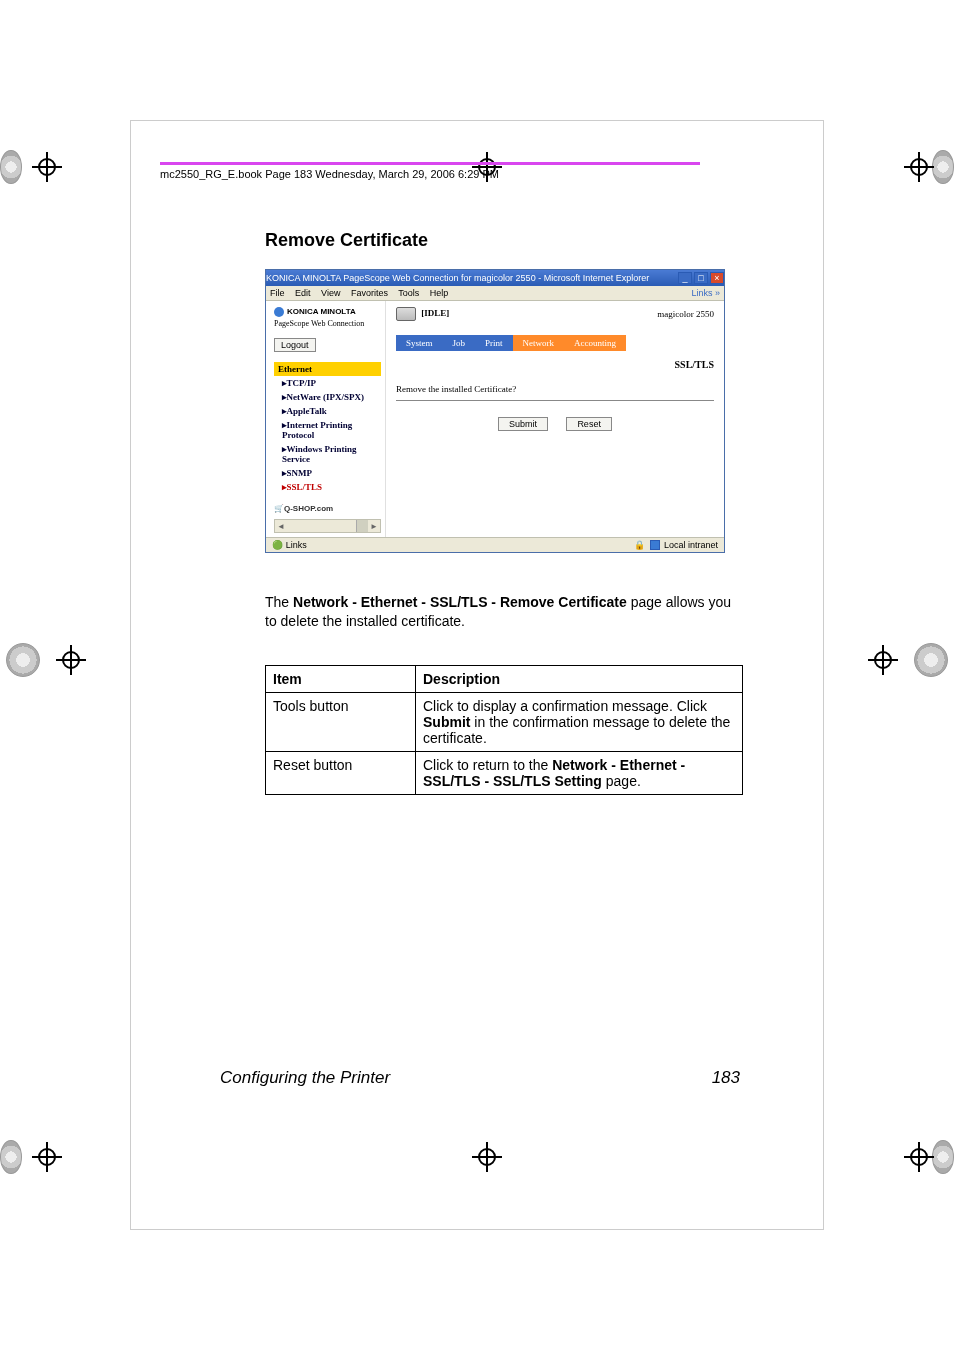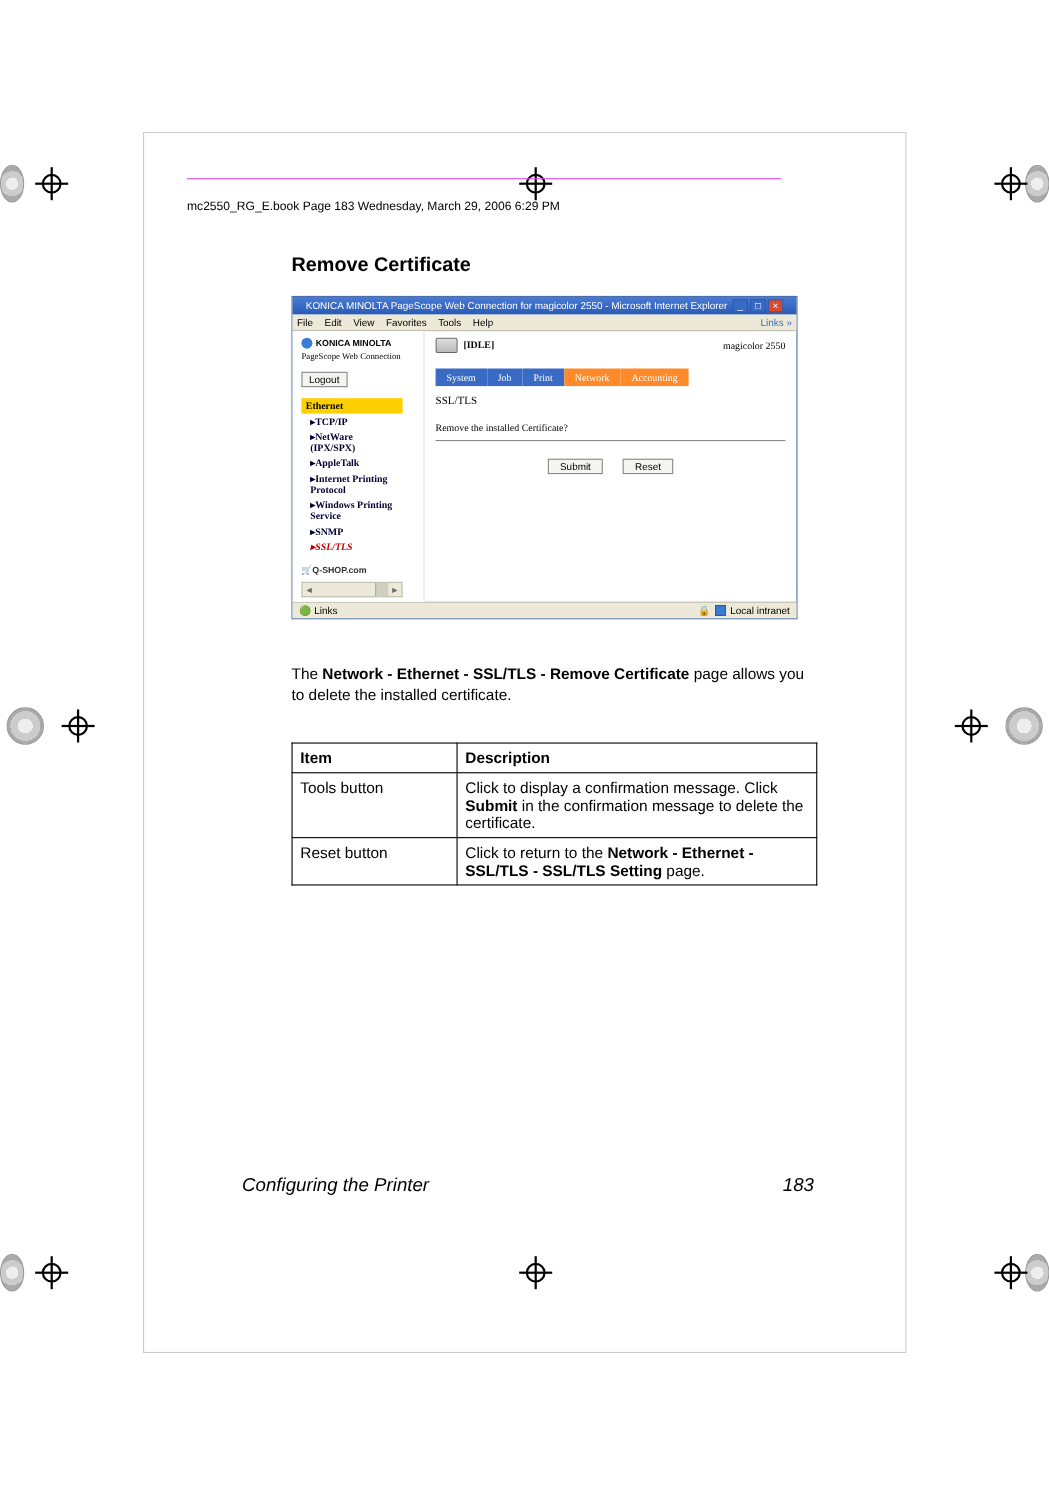--- a/index.html
+++ b/index.html
@@ -41,24 +41,24 @@
   .regmark .circ {
     position: absolute; left: 6px; top: 6px; width: 18px; height: 18px;
     border: 2px solid #000; border-radius: 50%;
   }
   .midmark { position: absolute; left: 50%; transform: translateX(-50%); }
   .side-regs { position: absolute; top: 50%; width: 100%; transform: translateY(-50%); display: flex; justify-content: space-between; }
   .side-regs .group { display: flex; align-items: center; }
   .side-regs .group .rosette { margin: 0 6px; }
   .header-line {
     position: absolute;
-    left: 170px; top: 162px; width: 540px;
-    border-top: 1px solid #d946ef;
+    left: 160px; top: 162px; width: 540px;
+    border-top: 3px solid #d946ef;
     font-size: 11px;
-    padding-top: 19px;
+    padding-top: 3px;
   }
   .content {
     position: absolute;
     left: 265px;
     top: 230px;
     width: 478px;
   }
   h2.section {
     font-size: 18px;
     font-weight: bold;
@@ -68,21 +68,21 @@
   .win {
     width: 460px;
     border: 1px solid #4a6ea9;
     font-size: 9px;
     background: #fff;
     margin-bottom: 40px;
   }
   .titlebar {
     background: linear-gradient(#4a7bd4, #2a5bb4);
     color: #fff;
-    padding: 2px 12px;
+    padding: 2px 0;
     display: flex;
     justify-content: space-between;
     align-items: center;
     font-size: 9px;
   }
   .titlebar .btns { display: flex; gap: 2px; }
   .titlebar .wb {
     width: 14px; height: 12px; display: inline-flex; align-items: center; justify-content: center;
     font-size: 9px; color: #fff; border: 1px solid #2a5bb4;
   }
@@ -97,38 +97,38 @@
     justify-content: space-between;
     border-bottom: 1px solid #c0c0b0;
   }
   .menubar .menus span { margin-right: 8px; text-decoration: underline; text-decoration-color: transparent; }
   .menubar .menus span::first-letter { text-decoration: underline; }
   .menubar .links { color: #3a6bc4; }
   .app-body { display: flex; }
   .sidebar {
     width: 120px;
     background: #fff;
-    padding: 6px 19px 4px 8px;
+    padding: 6px 4px 4px 8px;
     border-right: 1px solid #e0e0e0;
   }
   .brand { font-size: 8px; font-weight: bold; margin-bottom: 2px; }
   .brand .dot {
     display: inline-block; width: 10px; height: 10px; border-radius: 50%;
     background: #3a7bd4; vertical-align: middle; margin-right: 3px;
   }
   .subbrand { font-size: 8px; margin-bottom: 10px; font-family: Georgia, serif; }
   .logout {
     display: inline-block; border: 1px solid #888; padding: 1px 6px;
     font-size: 9px; background: #f4f4f0; margin-bottom: 10px;
   }
   .nav { font-family: Georgia, 'Times New Roman', serif; font-size: 9px; }
   .nav .item { padding: 2px 4px; color: #003; }
   .nav .item.hl { background: #ffd000; color: #000; font-weight: bold; }
   .nav .sub { padding: 2px 4px 2px 8px; color: #003; font-weight: bold; }
-  .nav .sub.ssl { color: #c00000; font-style: italic; }
+  .nav .sub.ssl { color: #c00000; }
   .qshop { font-size: 8px; margin-top: 10px; font-weight: bold; color: #333; }
   .scroll-h {
     height: 14px; background: #ece9d8; border: 1px solid #c0c0b0;
     margin-top: 6px; display: flex; justify-content: space-between; align-items: center;
   }
   .scroll-h .ar { width: 12px; text-align: center; font-size: 8px; color: #666; }
   .scroll-h .thumb { flex: 1; }
   .scroll-h .right-thumb { width: 12px; background: #d0d0c0; border-left: 1px solid #aaa; height: 100%; }
   .mainarea {
     flex: 1;
@@ -144,21 +144,21 @@
   }
   .tabs { display: flex; margin-bottom: 8px; }
   .tab {
     padding: 3px 10px; font-size: 9px; color: #fff;
   }
   .tab.sys { background: #3a6bc4; }
   .tab.job { background: #3a6bc4; }
   .tab.print { background: #3a6bc4; }
   .tab.net { background: #ff8a2a; }
   .tab.acc { background: #ff8a2a; }
-  .ssl-title { text-align: left; font-weight: normal; font-size: 10px; margin-bottom: 14px; }
+  .ssl-title { text-align: right; font-weight: bold; font-size: 10px; margin-bottom: 14px; }
   .prompt { font-size: 9px; font-weight: normal; margin-bottom: 4px; }
   .hr { border-top: 1px solid #888; margin: 6px 0 16px 0; }
   .form-btns { text-align: center; }
   .btn {
     display: inline-block; border: 1px solid #888; padding: 1px 10px; margin: 0 8px;
     font-size: 9px; background: #f4f4f0; font-family: Arial, sans-serif;
   }
   .statusbar {
     background: #ece9d8; border-top: 1px solid #c0c0b0;
     display: flex; justify-content: space-between; padding: 2px 6px; font-size: 9px;

